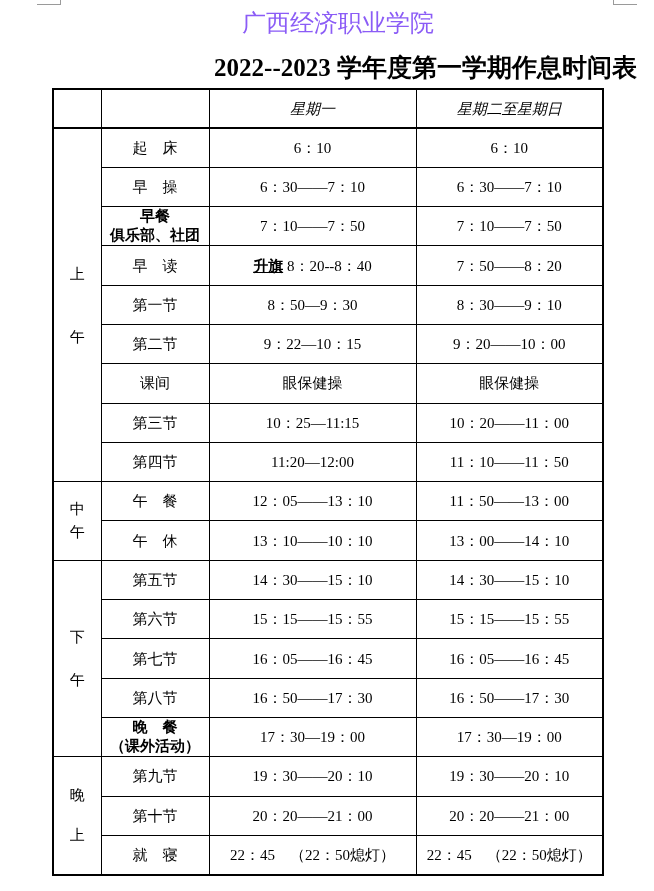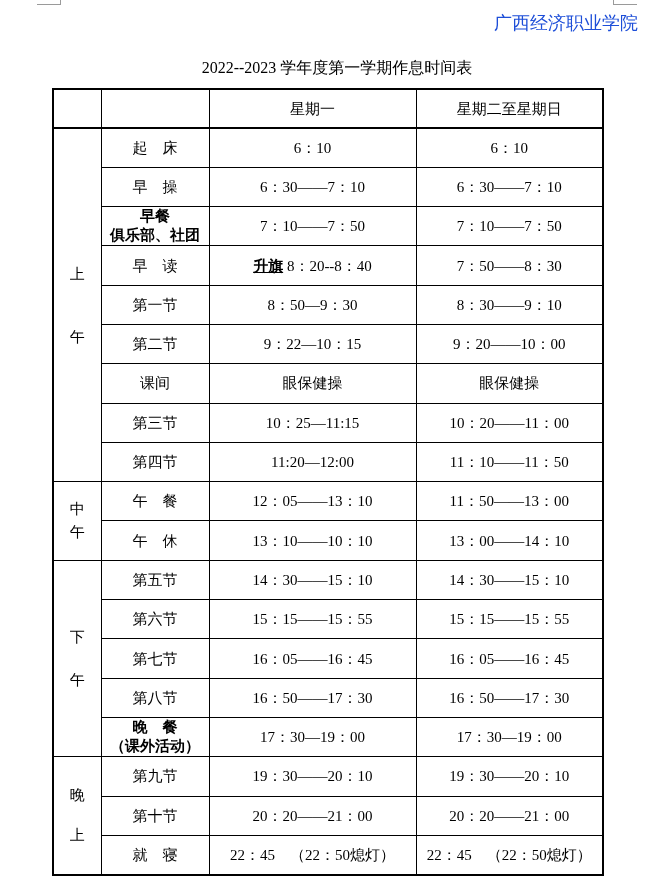--- a/index.html
+++ b/index.html
@@ -2,38 +2,38 @@
 <html><head>
   <meta charset="utf-8">
   <style>
     html, body { margin: 0; padding: 0; }
     body {
       width: 654px; height: 891px; background: #ffffff; position: relative; overflow: hidden;
       font-family: "Liberation Serif", "DejaVu Serif", serif; color: #000;
     }
     .crop { position: absolute; background: #9a9a9a; }
     .subtitle {
-      position: absolute; top: 11px; left: 38px; width: 600px; text-align: right;
-      font-size: 18px; line-height: 24px; color: #1d4ed8; font-weight: normal;
+      position: absolute; top: 11px; left: 38px; width: 600px; text-align: center;
+      font-size: 24px; line-height: 24px; color: #8b5cf6; font-weight: normal;
     }
     .title {
-      position: absolute; top: 55px; left: 37px; width: 600px; text-align: center;
-      font-size: 16px; line-height: 26px; font-weight: normal; color: #000;
+      position: absolute; top: 55px; left: 37px; width: 600px; text-align: right;
+      font-size: 25px; line-height: 26px; font-weight: bold; color: #000;
     }
     table.schedule {
       position: absolute; left: 52px; top: 88px; width: 551px;
       border-collapse: collapse; table-layout: fixed; border: 2px solid #000;
     }
     table.schedule td {
       border: 1px solid #000; text-align: center; vertical-align: middle;
       padding: 0; font-size: 15px; line-height: 18px; white-space: nowrap;
     }
     table.schedule tr { height: 39.3px; }
     table.schedule tr.head-row { height: 39px; }
-    table.schedule tr.head-row td { border-bottom: 2px solid #000; }
+    table.schedule tr.head-row td { border-bottom: 2px solid #000; font-style: italic; }
     .col-period { width: 48px; }
     .col-activity { width: 108px; }
     .col-mon { width: 207px; }
     .col-rest { width: 187px; }
     .period-cell { font-size: 16px; }
     .period-chars { display: flex; flex-direction: column; align-items: center; justify-content: center; }
     .period-chars span { display: block; line-height: 16px; height: 16px; }
     .gap-am { gap: 47px; }
     .gap-noon { gap: 7px; }
     .gap-pm { gap: 27px; }
@@ -88,21 +88,21 @@
       <td>
         <span class="two-line">早餐</span>
         <span class="two-line">俱乐部、社团</span>
       </td>
       <td>7：10——7：50</td>
       <td>7：10——7：50</td>
     </tr>
     <tr>
       <td class="pre">早　读</td>
       <td class="pre"><span class="bold">升旗</span><span> 8：20--8：40</span></td>
-      <td>7：50——8：30</td>
+      <td>7：50——8：20</td>
     </tr>
     <tr>
       <td>第一节</td>
       <td>8：50—9：30</td>
       <td>8：30——9：10</td>
     </tr>
     <tr>
       <td>第二节</td>
       <td>9：22—10：15</td>
       <td>9：20——10：00</td>

